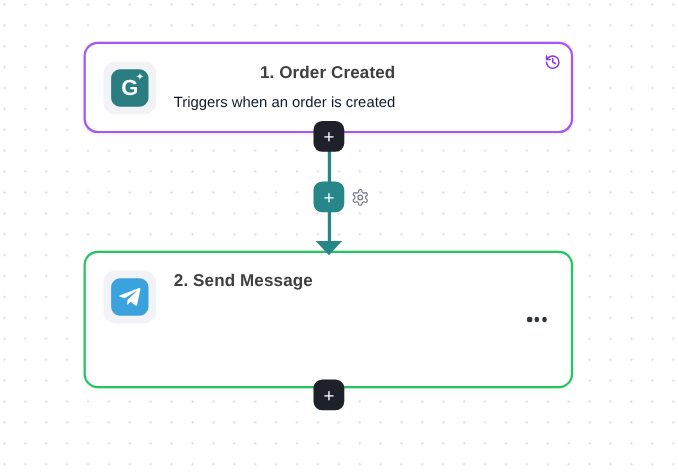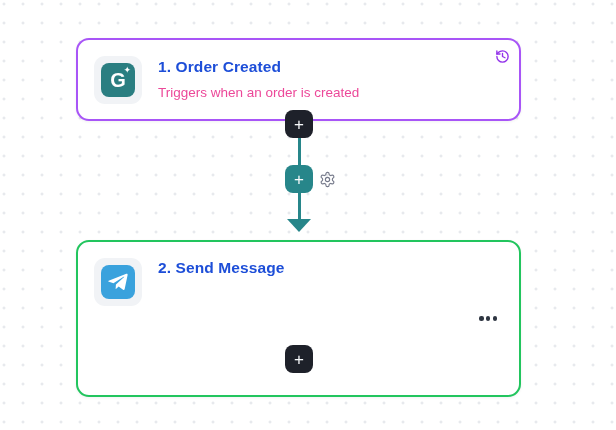--- a/index.html
+++ b/index.html
@@ -11,40 +11,40 @@
     background-size: 19px 19px;
     background-position: -5.5px -5.5px;
   }
   .step-card {
     position:absolute; left:76px; width:445px; background:#fff;
     border:2px solid #ccc; border-radius:13px;
     box-shadow: 0 1px 3px rgba(16,24,40,.06);
     display:flex; align-items:flex-start;
   }
   .card1 { top:38px; height:83px; }
-  .card2 { top:240px; height:157px; }
+  .card2 { top:228px; height:125px; }
   .app-badge {
     position:absolute; left:16px; top:50%; transform:translateY(-50%);
     width:48px; height:48px; border-radius:11px; background:#f1f3f6;
     display:flex; align-items:center; justify-content:center;
   }
   .card2 .app-badge { top:16px; transform:none; }
   .app-inner {
     width:34px; height:34px; border-radius:8px;
     display:flex; align-items:center; justify-content:center;
     position:relative; color:#fff;
   }
   .g-letter { font-size:20px; font-weight:700; color:#fff; line-height:1; margin-top:1px;}
   .g-spark { position:absolute; top:3px; right:4px; font-size:9px; color:#fff; line-height:1;}
   .tg-svg { width:22px; height:22px; }
   .card-text { position:absolute; left:80px; top:0; }
-  .card-title { font-size:15.5px; font-weight:700; color:#1d4ed8; letter-spacing:.1px; }
+  .card-title { font-size:15.5px; font-weight:700; color:#404040; letter-spacing:.1px;text-align:right; }
   .card1 .card-title { margin-top:18px; }
   .card2 .card-title { margin-top:17px; }
-  .card-desc { font-size:13.5px; color:#ec4899; margin-top:7px; line-height:20px; max-width:258px; }
+  .card-desc { font-size:13.5px; color:#0f172a; margin-top:7px; line-height:20px; max-width:258px; }
   .history-btn { position:absolute; right:9px; top:9px; width:15px; height:15px; color:#9333ea; }
   .history-btn svg { width:100%; height:100%; }
   .more-btn { position:absolute; right:22px; top:50%; transform:translateY(-50%); display:flex; gap:2.5px; align-items:center; height:14px; cursor:pointer;}
   .more-btn i { width:4.2px; height:4.2px; border-radius:50%; background:#2f3642; display:block; }
   .plus-btn {
     position:absolute; width:28px; height:28px; border-radius:8px;
     display:flex; align-items:center; justify-content:center;
     color:#f8fafc; font-size:17px; font-weight:400; line-height:1;
     z-index:3; cursor:pointer;
   }

